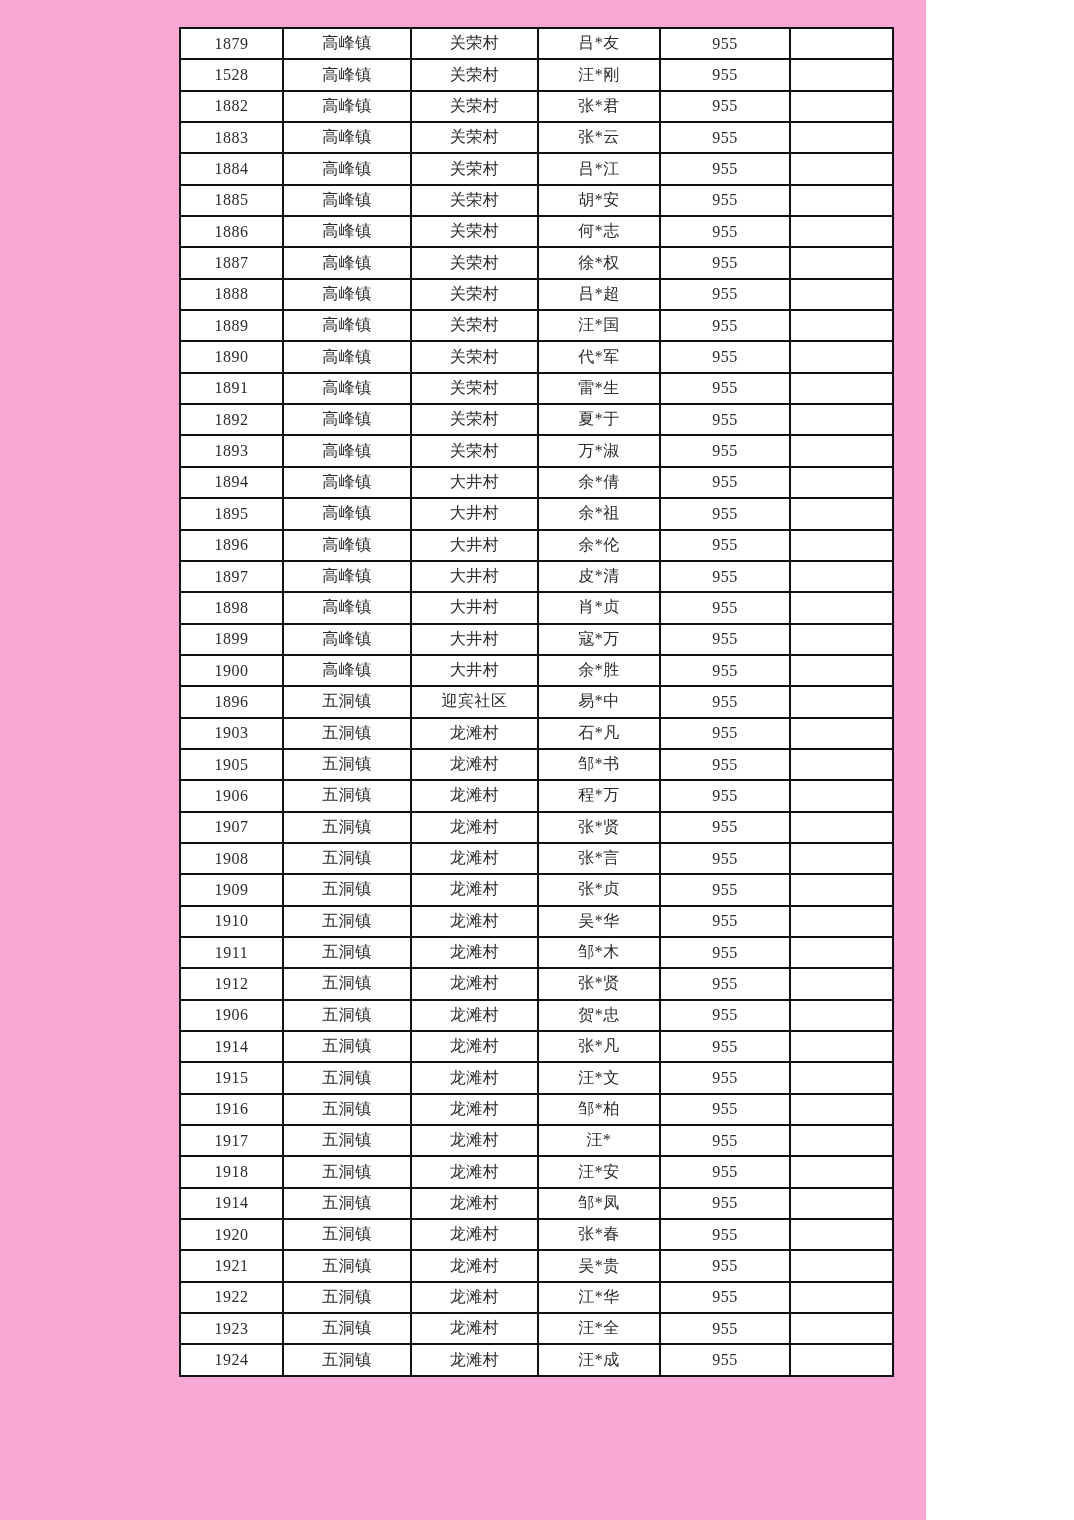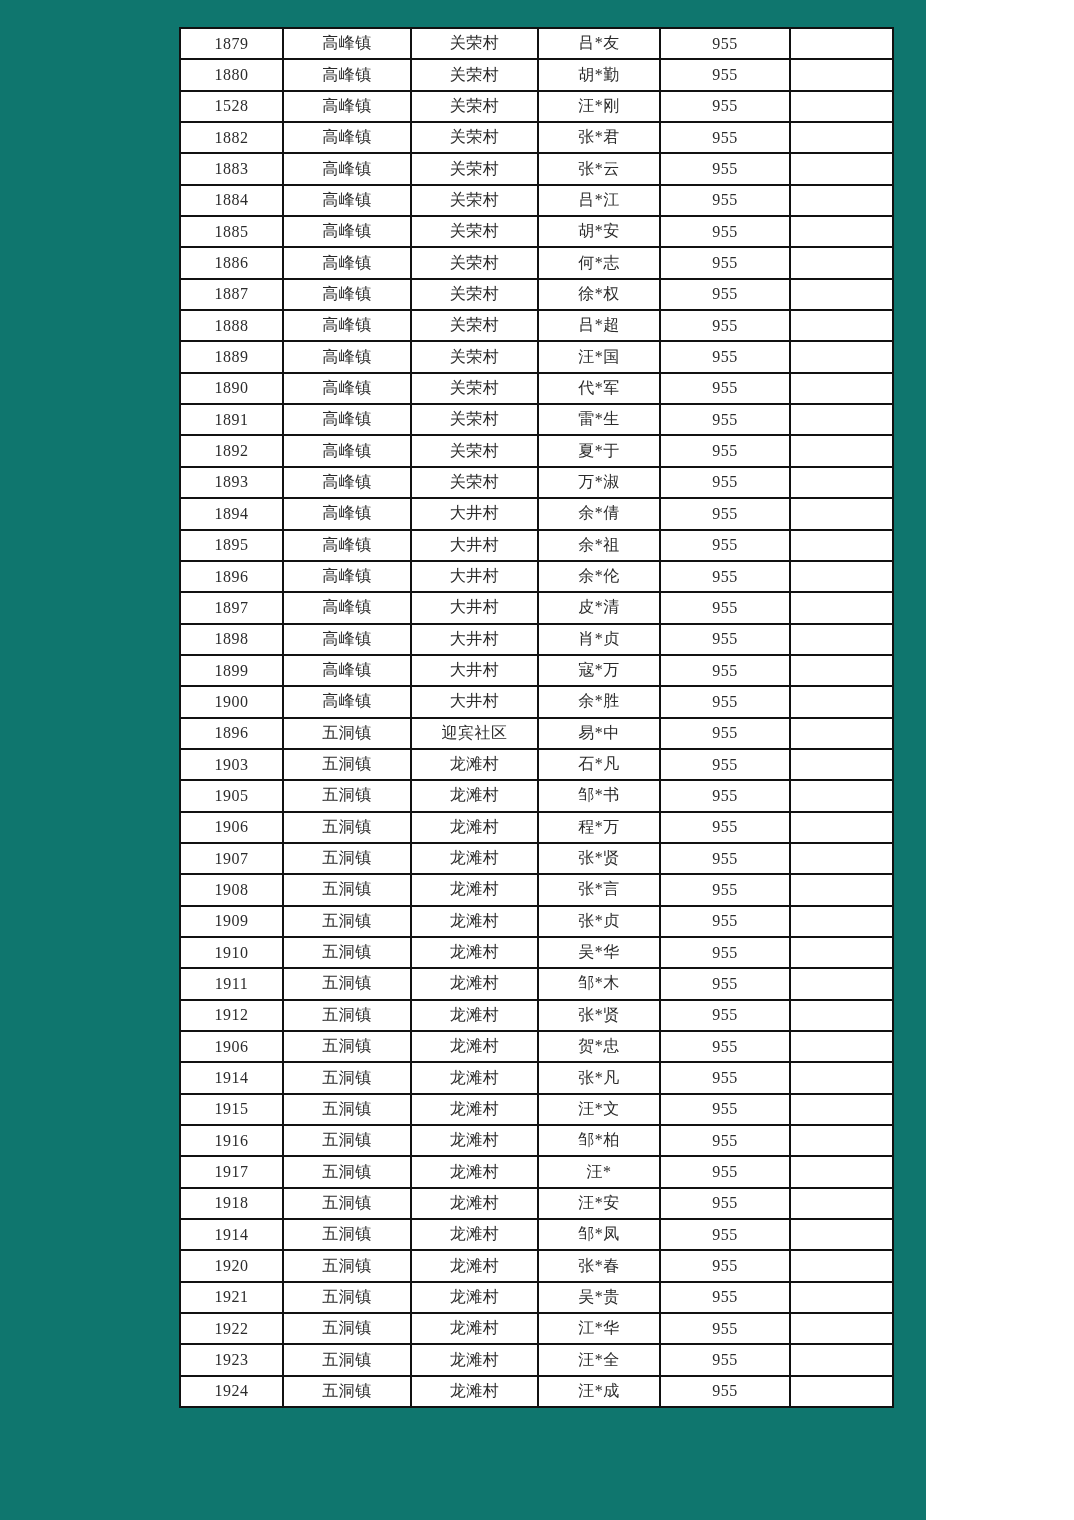--- a/index.html
+++ b/index.html
@@ -7,21 +7,21 @@
     padding: 0;
     background: #ffffff;
     width: 1074px;
     height: 1520px;
     font-family: "Liberation Serif", "DejaVu Serif", serif;
   }
   .page {
     position: relative;
     width: 926px;
     height: 1520px;
-    background: #0f766e;
+    background: #f9a8d4;
     overflow: hidden;
   }
   .table-wrap {
     position: absolute;
     left: 179px;
     top: 27px;
   }
   table.roster {
     border-collapse: collapse;
     table-layout: fixed;
@@ -66,28 +66,20 @@
       <tbody>
           <tr>
             <td class="c1">1879</td>
             <td class="c2">高峰镇</td>
             <td class="c3">关荣村</td>
             <td class="c4">吕*友</td>
             <td class="c5">955</td>
             <td class="c6"></td>
           </tr>
           <tr>
-            <td class="c1">1880</td>
-            <td class="c2">高峰镇</td>
-            <td class="c3">关荣村</td>
-            <td class="c4">胡*勤</td>
-            <td class="c5">955</td>
-            <td class="c6"></td>
-          </tr>
-          <tr>
             <td class="c1">1528</td>
             <td class="c2">高峰镇</td>
             <td class="c3">关荣村</td>
             <td class="c4">汪*刚</td>
             <td class="c5">955</td>
             <td class="c6"></td>
           </tr>
           <tr>
             <td class="c1">1882</td>
             <td class="c2">高峰镇</td>

